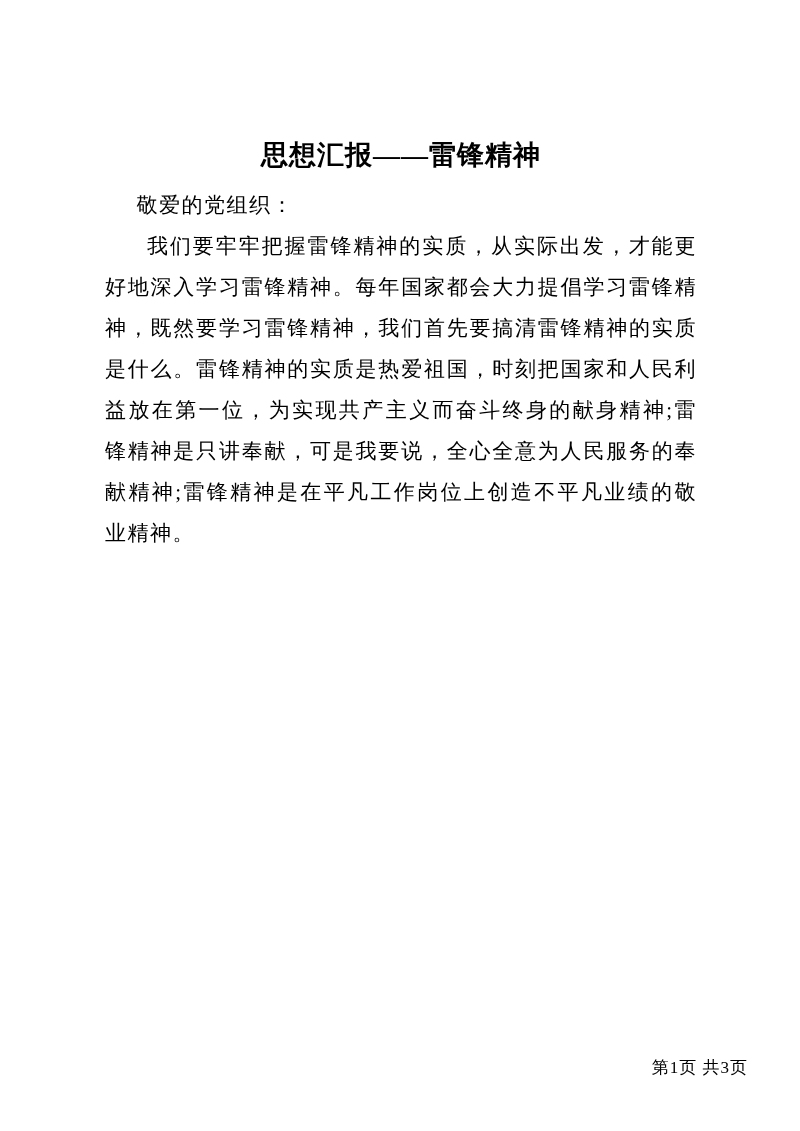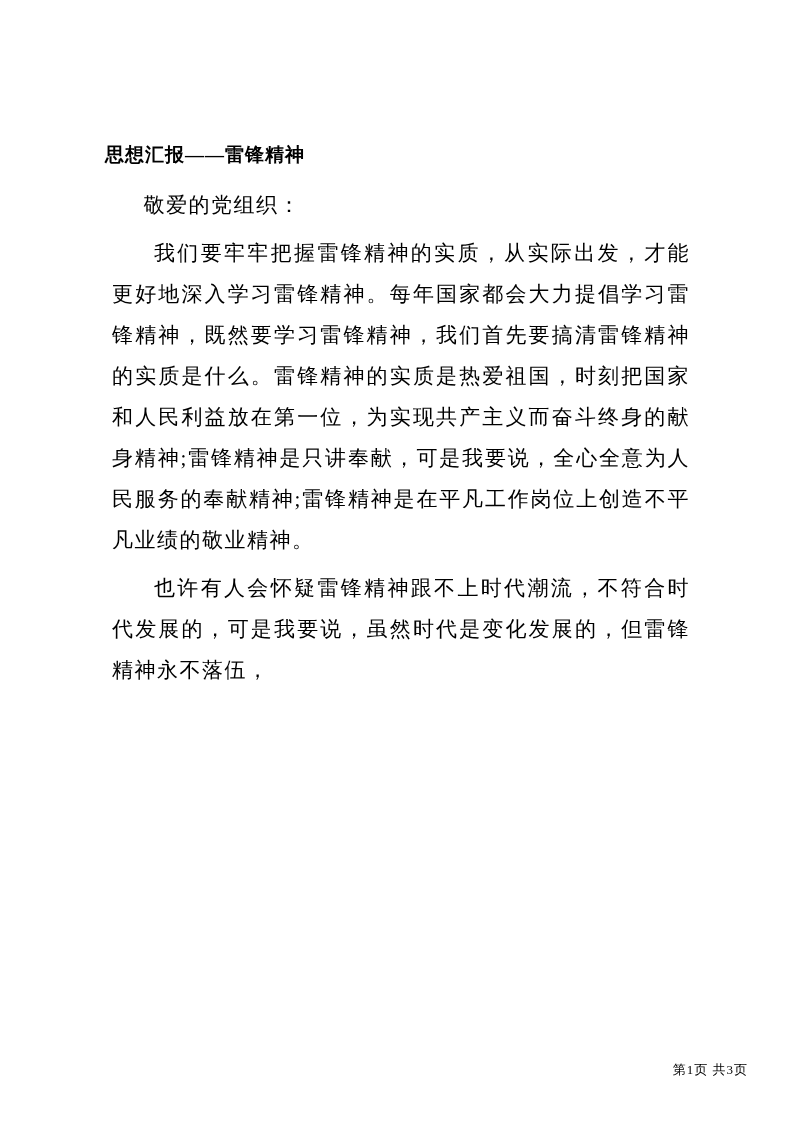--- a/index.html
+++ b/index.html
@@ -20,56 +20,56 @@
     background: #ffffff;
     overflow: hidden;
   }
   .content {
     position: absolute;
     top: 135px;
     left: 105px;
     width: 592px;
   }
   .doc-title {
-    font-size: 19px;
+    font-size: 27px;
     font-weight: bold;
+    text-align: center;
     margin: 0 0 10px 0;
     line-height: 40px;
     letter-spacing: 1px;
   }
   .para {
     font-size: 21px;
     line-height: 41px;
     letter-spacing: 1.5px;
-    margin: 7px;
+    margin: 0;
     text-align: justify;
     text-justify: inter-character;
     word-break: break-all;
   }
   .salutation {
     text-indent: 1.5em;
   }
   .body-para {
     text-indent: 2em;
   }
   .footer {
     position: absolute;
     bottom: 52px;
     right: 52px;
-    font-size: 13px;
+    font-size: 17px;
     letter-spacing: 1px;
     color: #000000;
   }
 </style>
 </head>
 <body>
 
 <div class="page">
   <div class="content">
     <h1 class="doc-title">思想汇报——雷锋精神</h1>
     <p class="para salutation">敬爱的党组织：</p>
     <p class="para body-para">我们要牢牢把握雷锋精神的实质，从实际出发，才能更好地深入学习雷锋精神。每年国家都会大力提倡学习雷锋精神，既然要学习雷锋精神，我们首先要搞清雷锋精神的实质是什么。雷锋精神的实质是热爱祖国，时刻把国家和人民利益放在第一位，为实现共产主义而奋斗终身的献身精神;雷锋精神是只讲奉献，可是我要说，全心全意为人民服务的奉献精神;雷锋精神是在平凡工作岗位上创造不平凡业绩的敬业精神。</p>
-    <p class="para body-para">也许有人会怀疑雷锋精神跟不上时代潮流，不符合时代发展的，可是我要说，虽然时代是变化发展的，但雷锋精神永不落伍，</p>
   </div>
   <div class="footer">
     <span>第1页 共3页</span>
   </div>
 </div>
 
 </body></html>

